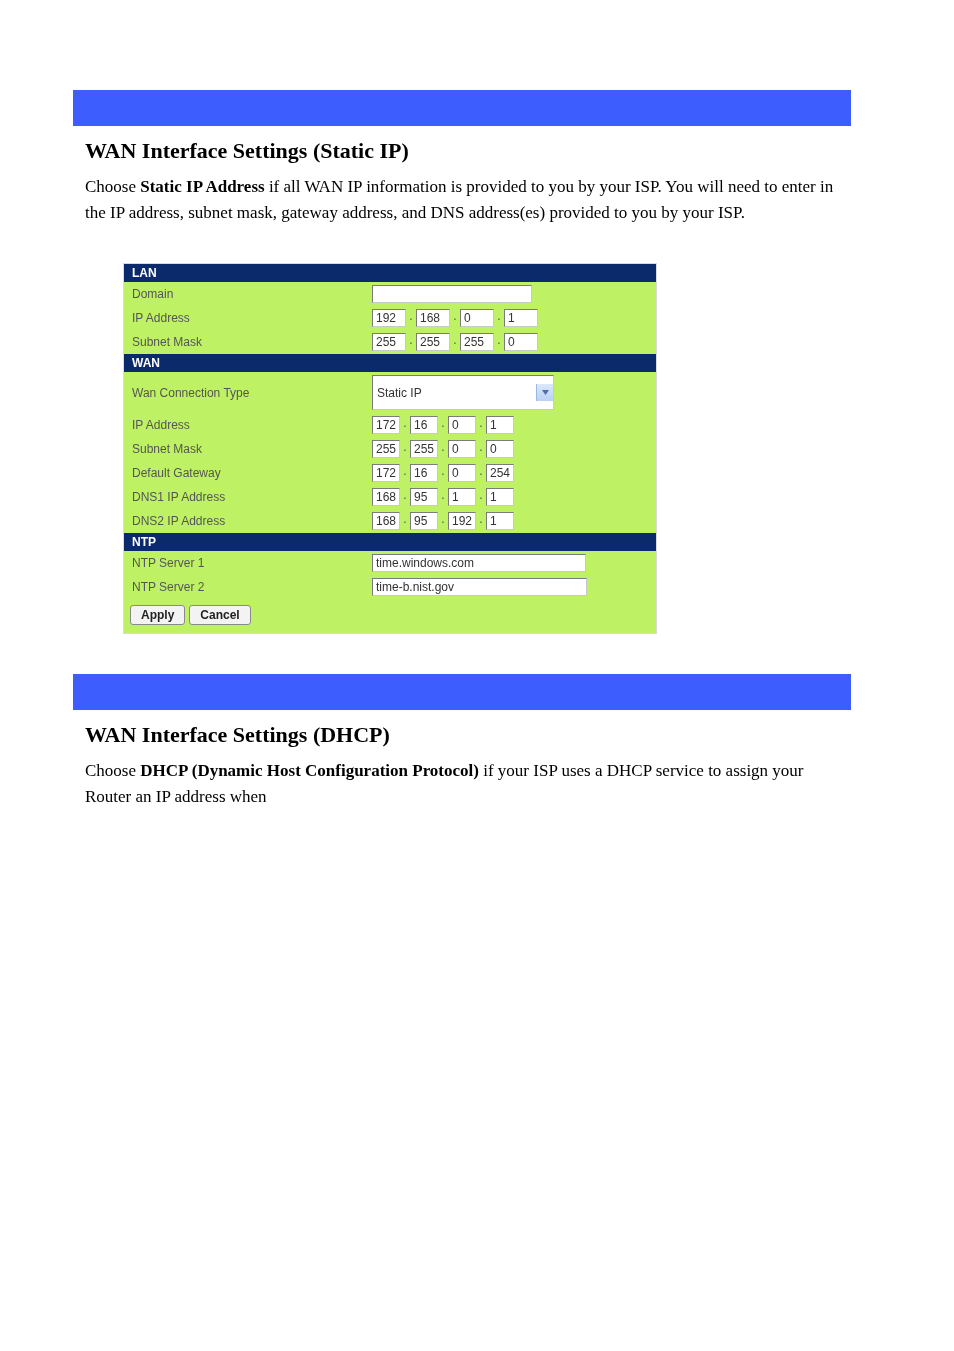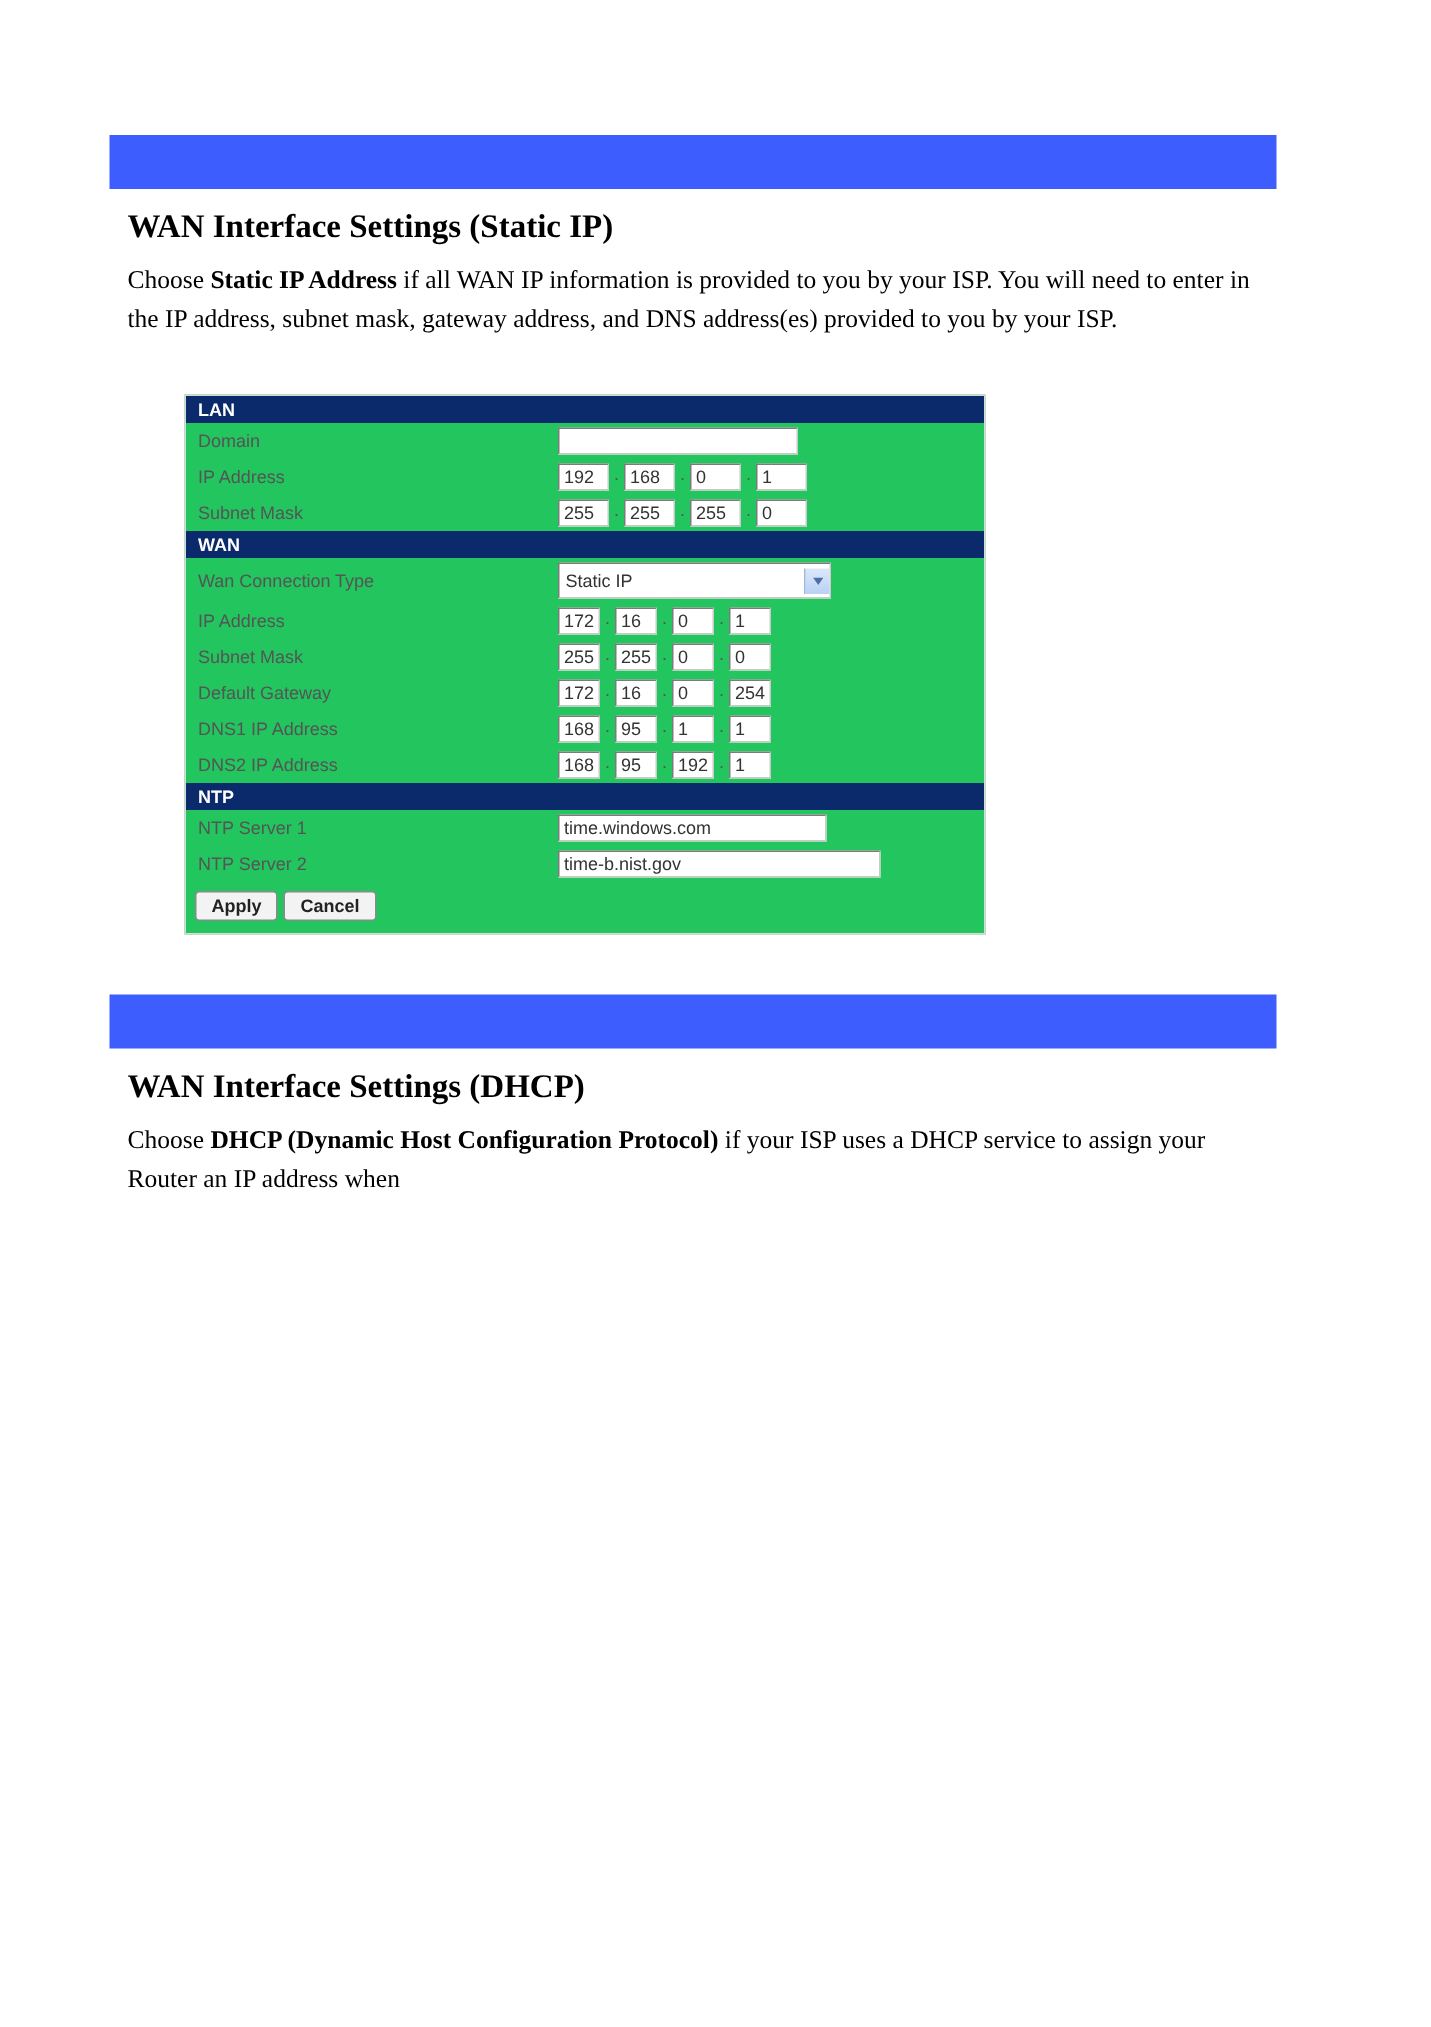--- a/index.html
+++ b/index.html
@@ -36,21 +36,21 @@
     margin: 10px 0 0 12px;
     line-height: 1.5;
   }
   .body-text strong {
     font-weight: bold;
   }
   .screenshot-wrap {
     margin: 38px 0 40px 50px;
     width: 532px;
     border: 1px solid #d9d9d9;
-    background: #22c55e;
+    background: #bef264;
     font-family: Verdana, Arial, sans-serif;
     font-size: 12px;
     color: #555;
   }
   .section-header {
     background: #0a2a6b;
     color: #fff;
     font-weight: bold;
     padding: 2px 8px;
     font-size: 12px;
@@ -92,21 +92,21 @@
     color: #555;
   }
   .select {
     display: inline-flex;
     align-items: center;
     justify-content: space-between;
     border-top: 1px solid #7b7b7b;
     border-left: 1px solid #7b7b7b;
     border-right: 1px solid #c9c9c9;
     border-bottom: 1px solid #c9c9c9;
-    height: 24px;
+    height: 35px;
     background: #fff;
     box-sizing: border-box;
     padding: 0 0 0 4px;
     font-size: 12px;
     color: #333;
     cursor: default;
   }
   .select .sel-arrow {
     width: 16px;
     height: 17px;
@@ -265,21 +265,21 @@
         <input class="oct" type="text" value="1" style="">
       </div>
     </div>
 
     <div class="section-header">NTP</div>
 
 
     <div class="row">
       <div class="label">NTP Server 1</div>
       <div class="value">
-        <input class="txt" style="width: 179px;" type="text" value="time.windows.com">
+        <input class="txt" style="width: 214px;" type="text" value="time.windows.com">
       </div>
     </div>
 
     <div class="row">
       <div class="label">NTP Server 2</div>
       <div class="value">
         <input class="txt" style="width: 215px;" type="text" value="time-b.nist.gov">
       </div>
     </div>
 

